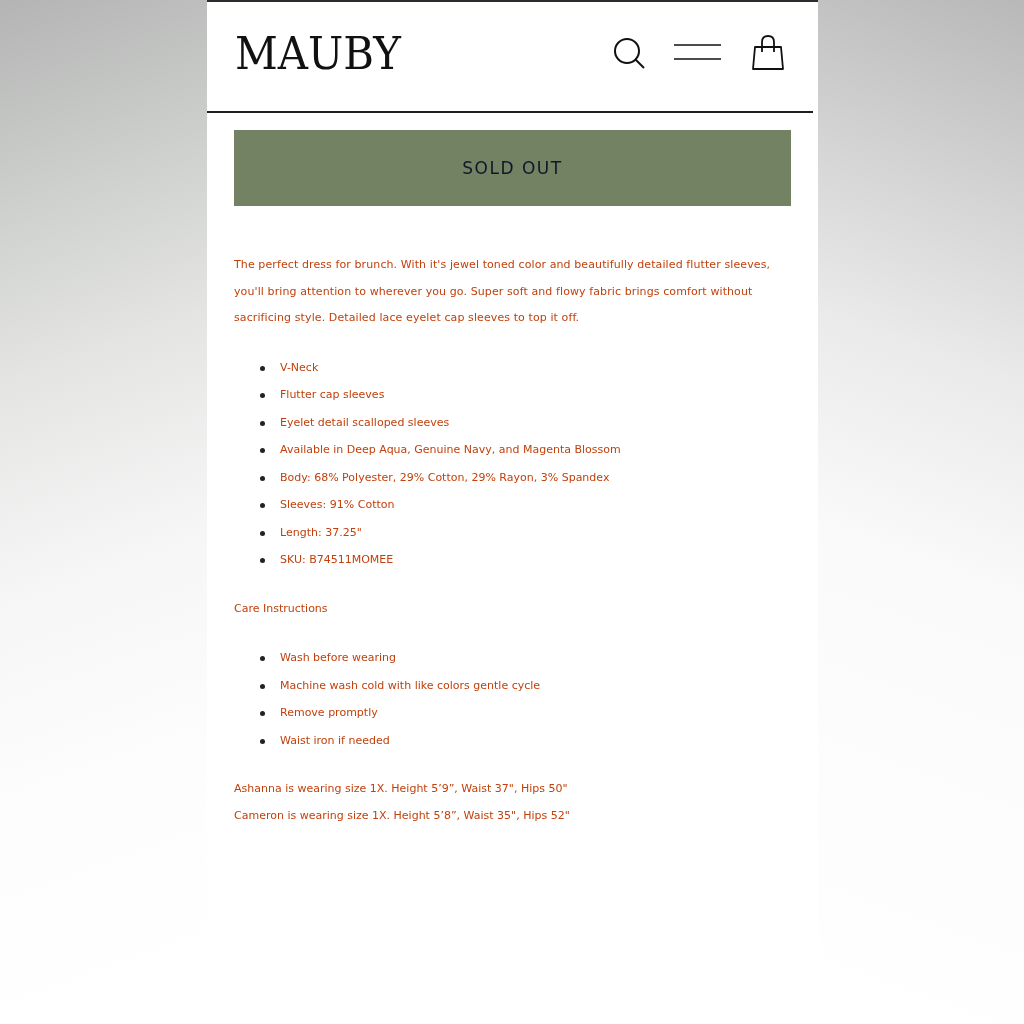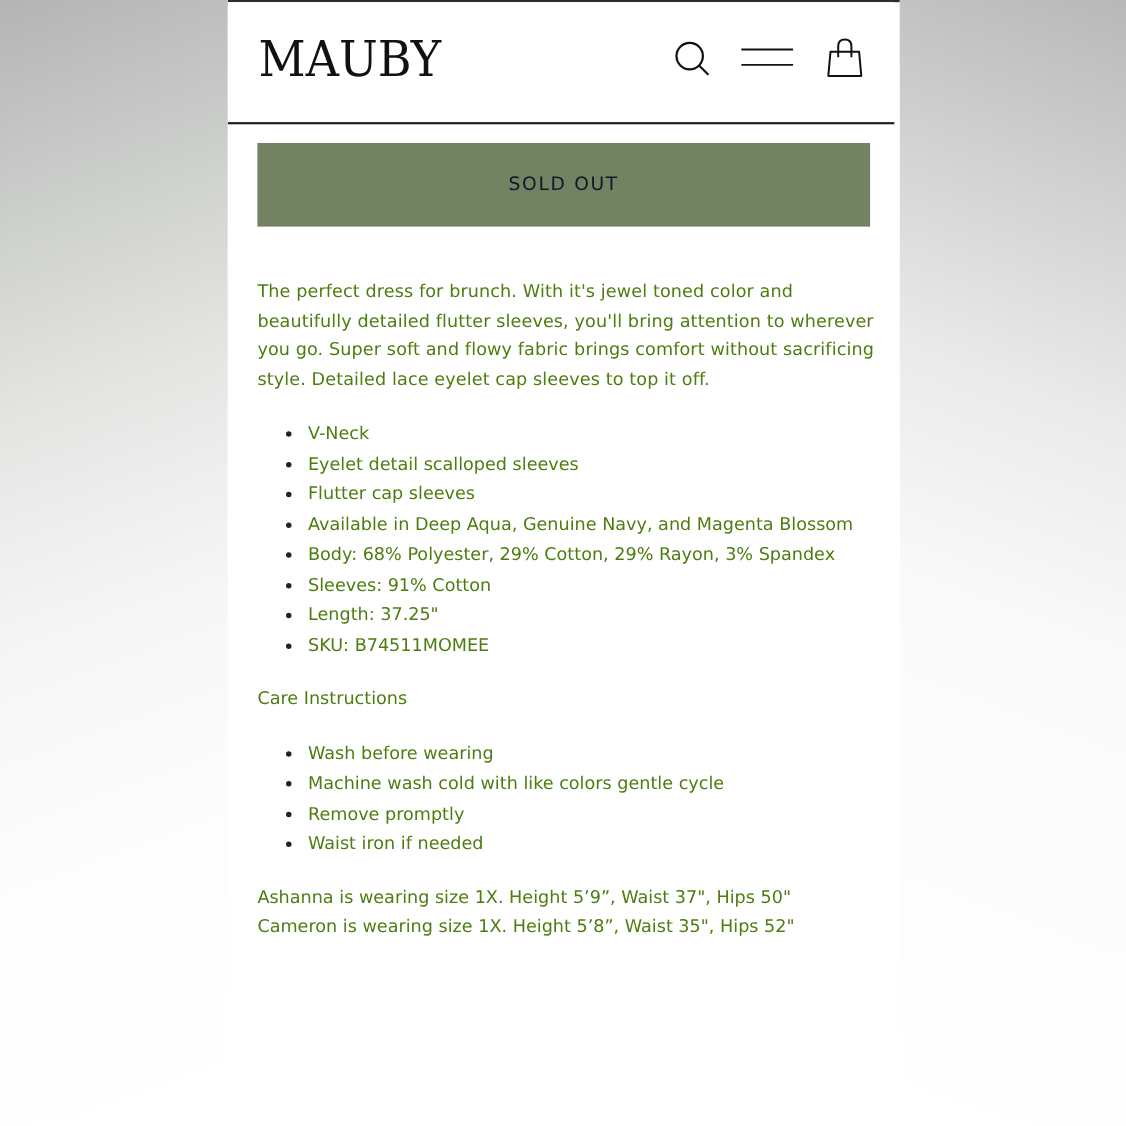--- a/index.html
+++ b/index.html
@@ -82,23 +82,23 @@
       align-items: center;
       justify-content: center;
       padding: 0;
     }
 
     .content {
       position: absolute;
       left: 27px;
       top: 252px;
       width: 565px;
-      color: #4d7c0f;
+      color: #c2410c;
       font-family: "DejaVu Sans", sans-serif;
-      font-size: 16px;
+      font-size: 11px;
       line-height: 26.5px;
     }
     .desc {
       margin: 0;
       letter-spacing: 0.1px;
     }
     ul.bullets {
       margin: 0;
       padding: 0;
       list-style: none;
@@ -159,22 +159,22 @@
     </span>
   </header>
 
   <button class="sold-out">SOLD OUT</button>
 
   <div class="content">
     <p class="desc">The perfect dress for brunch. With it's jewel toned color and beautifully detailed flutter sleeves, you'll bring attention to wherever you go. Super soft and flowy fabric brings comfort without sacrificing style. Detailed lace eyelet cap sleeves to top it off.</p>
 
     <ul class="bullets list1">
       <li>V-Neck</li>
+      <li>Flutter cap sleeves</li>
       <li>Eyelet detail scalloped sleeves</li>
-      <li>Flutter cap sleeves</li>
       <li>Available in Deep Aqua, Genuine Navy, and Magenta Blossom</li>
       <li>Body: 68% Polyester, 29% Cotton, 29% Rayon, 3% Spandex</li>
       <li>Sleeves: 91% Cotton</li>
       <li>Length: 37.25"</li>
       <li>SKU: B74511MOMEE</li>
     </ul>
 
     <p class="care-heading">Care Instructions</p>
 
     <ul class="bullets list2">

